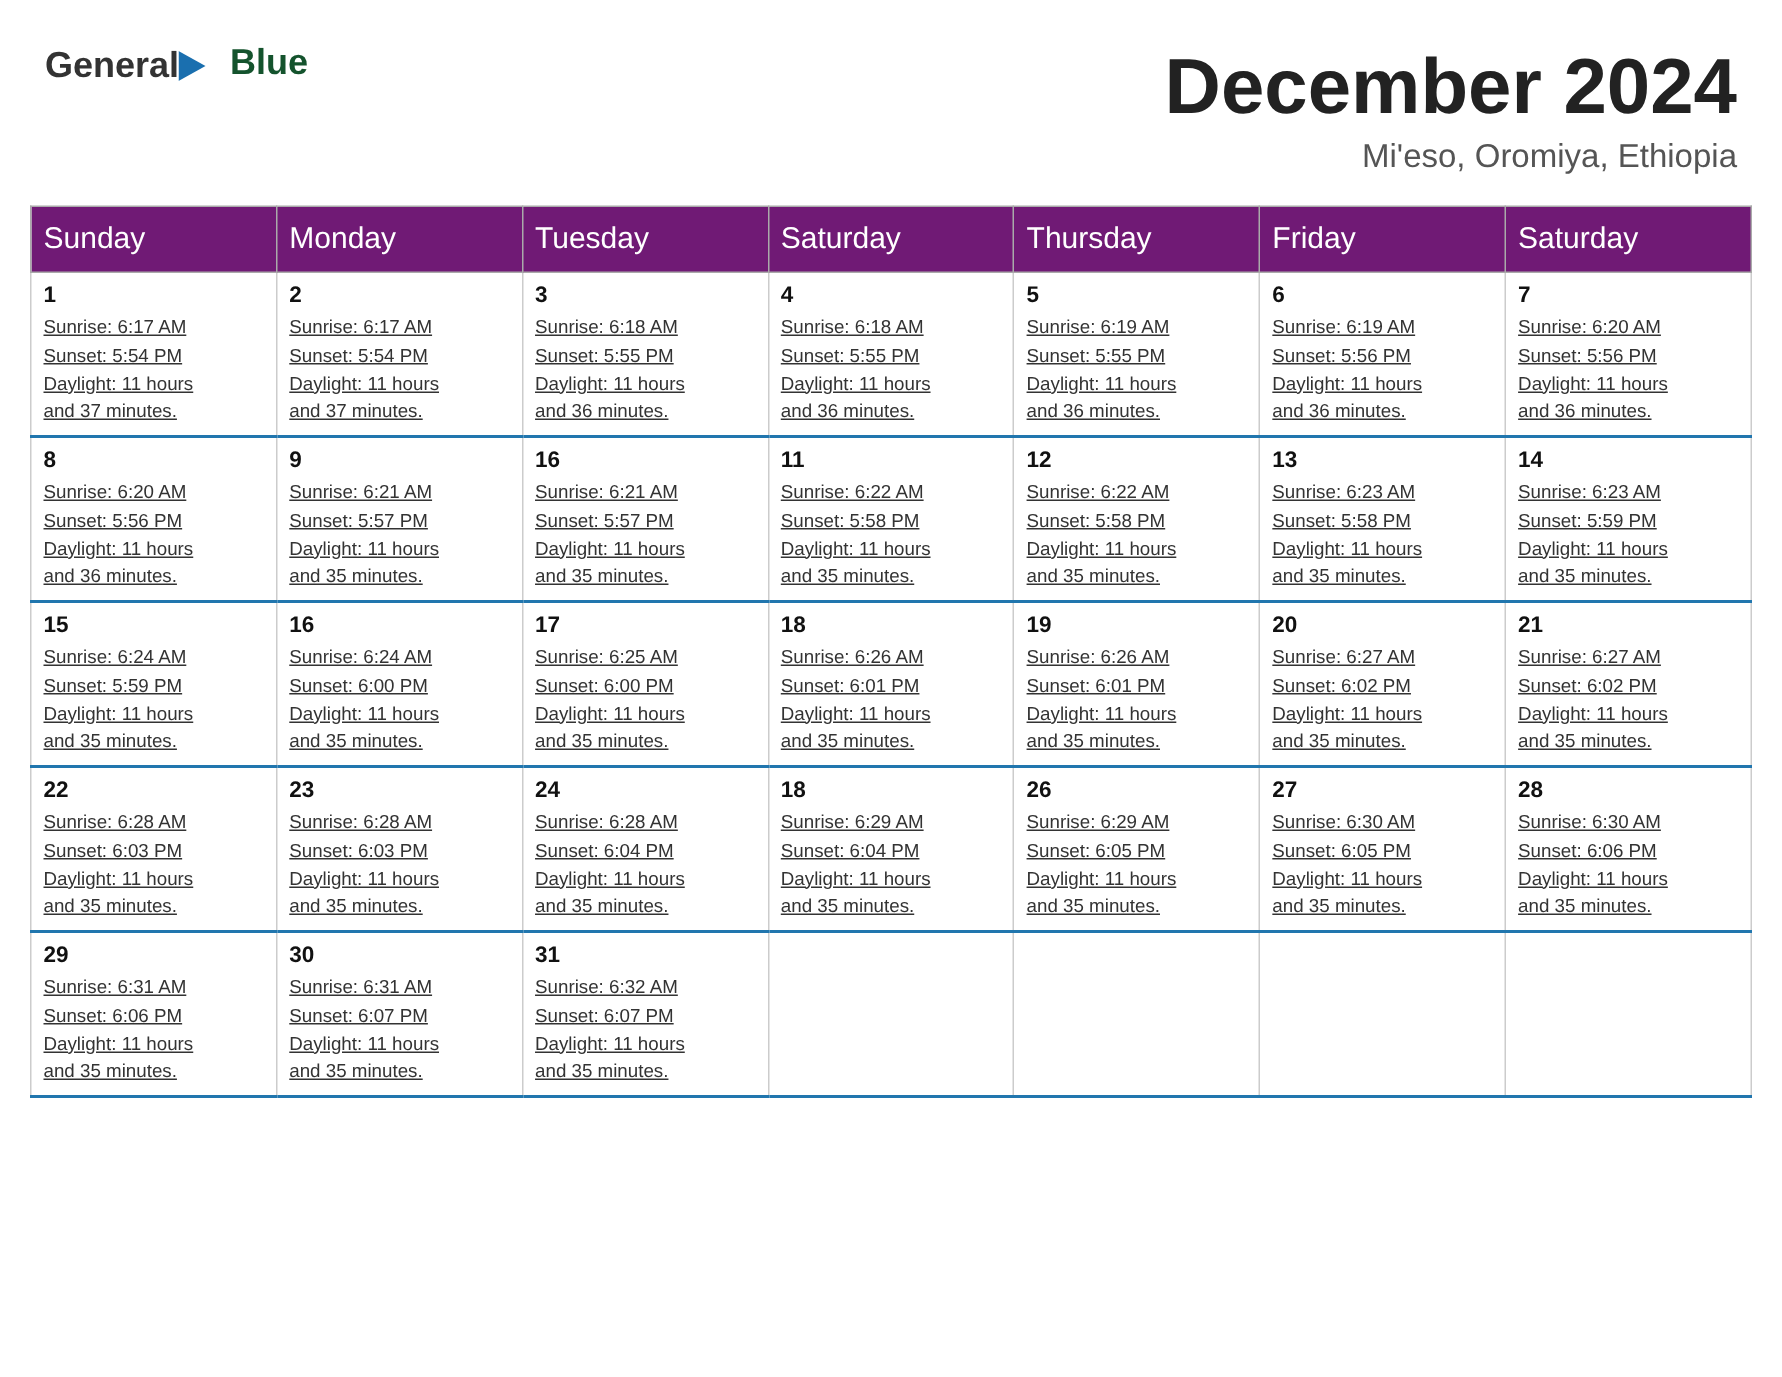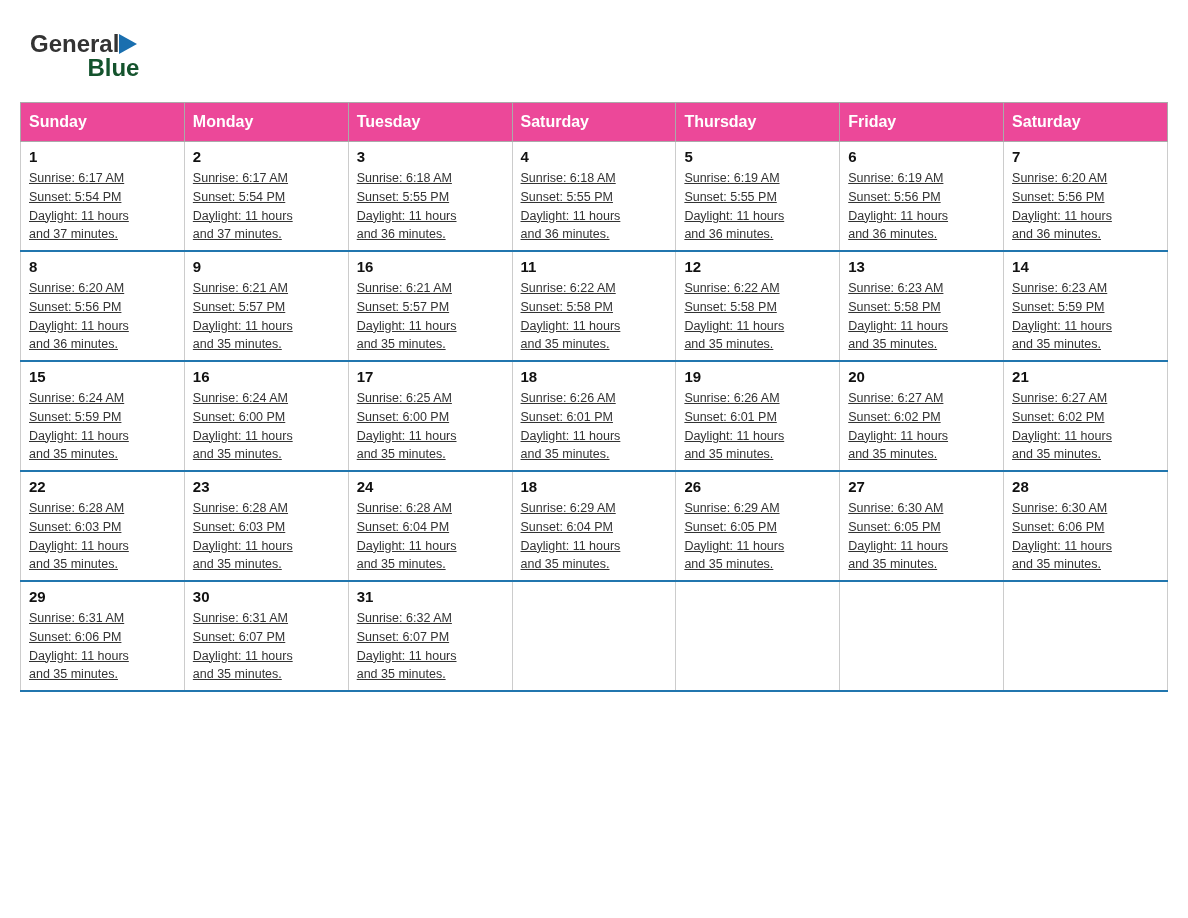--- a/index.html
+++ b/index.html
@@ -12,22 +12,23 @@
     }
     .header {
       display: flex;
       justify-content: space-between;
       align-items: flex-start;
       margin-bottom: 20px;
       padding: 10px 10px 0 10px;
     }
     .logo {
       display: flex;
-      flex-direction: column;
-      align-items: flex-end;
+      flex-direction: row;
+      align-items: center;
+      gap: 12px;
     }
     .logo-line1 {
       display: flex;
       align-items: center;
     }
     .title-section {
       text-align: right;
     }
     .title-section h1 {
       font-size: 52px;
@@ -40,24 +41,24 @@
       font-weight: normal;
       color: #555;
       margin-top: 4px;
     }
     .calendar {
       width: 100%;
       border-collapse: collapse;
       border: 1px solid #aaa;
     }
     .calendar th {
-      background-color: #ec4899;
+      background-color: #701a75;
       color: #fff;
-      font-size: 16px;
-      font-weight: bold;
+      font-size: 20px;
+      font-weight: normal;
       padding: 10px 8px;
       text-align: left;
       border: 1px solid #aaa;
     }
     .calendar td {
       vertical-align: top;
       padding: 6px 8px;
       border: 1px solid #ccc;
       width: 14.28%;
       font-size: 13px;
@@ -107,20 +108,24 @@
 
 <div class="header">
   <div class="logo">
     <div class="logo-line1">
       <span class="general-text">General</span>
       <svg class="blue-arrow-svg" width="20" height="24" viewBox="0 0 20 24">
         <polygon points="0,2 18,12 0,22" fill="#1a6faf"></polygon>
       </svg>
     </div>
     <span class="blue-text">Blue</span>
+  </div>
+  <div class="title-section">
+    <h1>December 2024</h1>
+    <h2>Mi'eso, Oromiya, Ethiopia</h2>
   </div>
 </div>
 
 <table class="calendar">
   <thead>
     <tr>
       <th>Sunday</th>
       <th>Monday</th>
       <th>Tuesday</th>
       <th>Saturday</th>

